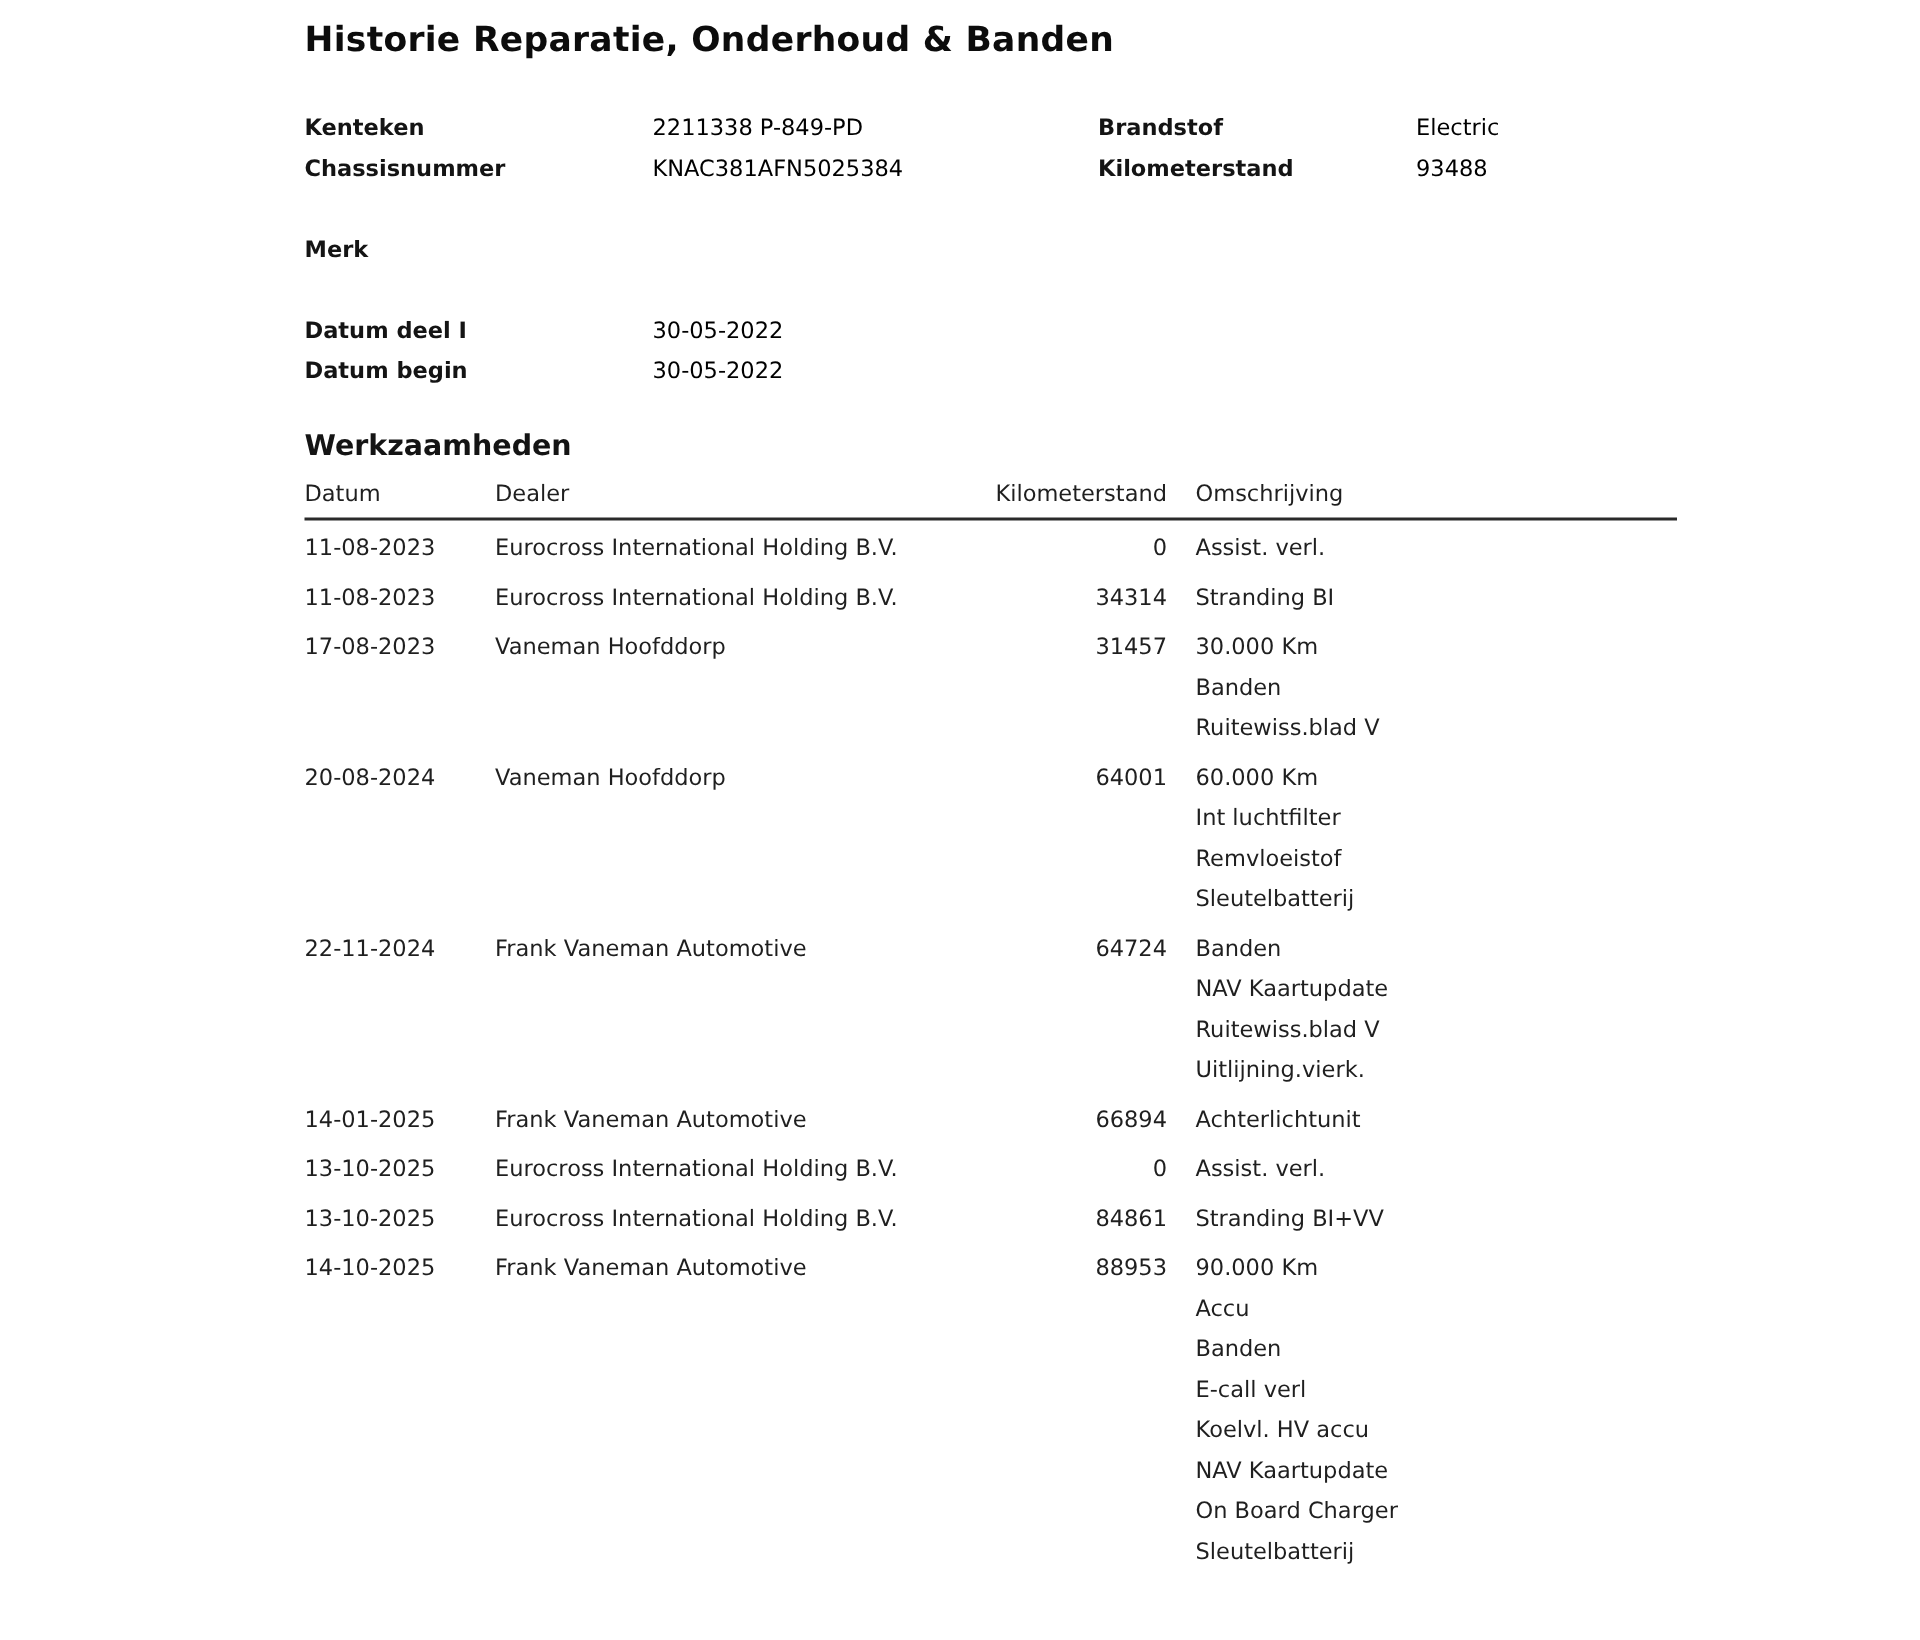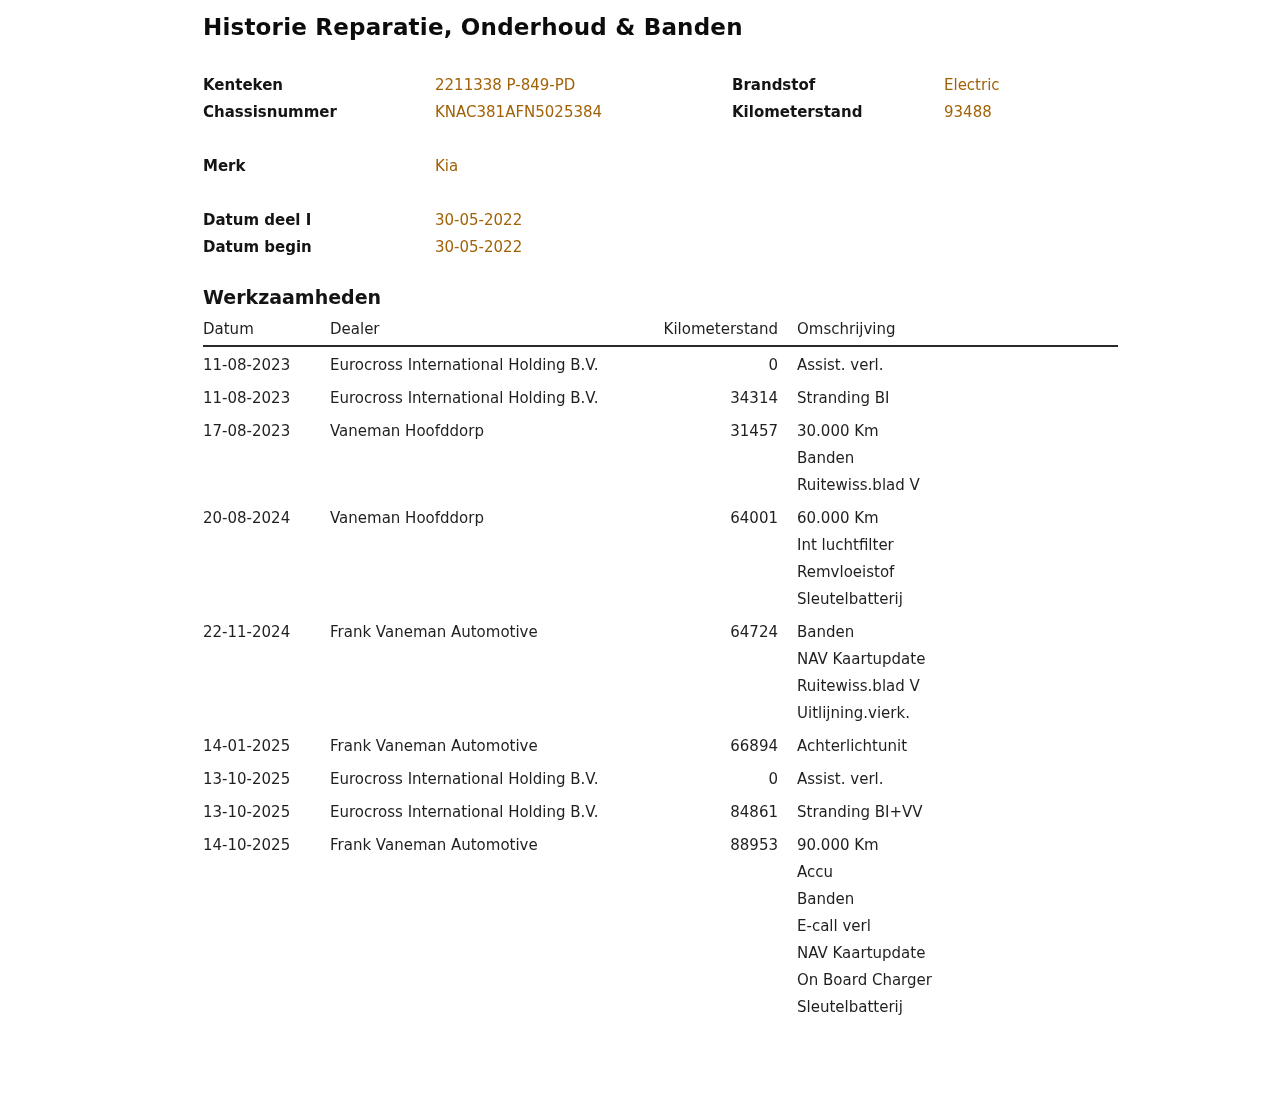--- a/index.html
+++ b/index.html
@@ -23,21 +23,21 @@
   }
 
   .info-group { margin-bottom: 27px; }
   .info-row {
     display: grid;
     grid-template-columns: 200px 265px 180px 1fr;
     line-height: 27px;
     gap: 32px;
   }
   .label { font-weight: bold; color: #141414; }
-  .value { color: #a16207; }
+  .value { color: #000000; }
 
   .section-title {
     font-size: 19px;
     font-weight: bold;
     color: #141414;
     margin-top: 19px;
     margin-bottom: 13px;
     line-height: 19px;
   }
 
@@ -80,21 +80,20 @@
         <div class="info-row">
           <div class="label">Chassisnummer</div>
           <div class="value">KNAC381AFN5025384</div>
           <div class="label">Kilometerstand</div>
           <div class="value">93488</div>
         </div>
       </div>
       <div class="info-group">
         <div class="info-row">
           <div class="label">Merk</div>
-          <div class="value">Kia</div>
           <div class="label"></div>
           <div class="value"></div>
         </div>
       </div>
       <div class="info-group">
         <div class="info-row">
           <div class="label">Datum deel I</div>
           <div class="value">30-05-2022</div>
           <div class="label"></div>
           <div class="value"></div>
@@ -202,20 +201,21 @@
         <div class="trow">
           <div class="td col-datum">14-10-2025</div>
           <div class="td col-dealer">Frank Vaneman Automotive</div>
           <div class="td col-km">88953</div>
           <div class="td col-gap"></div>
           <div class="td col-omsch">
             <div class="omsch-line">90.000 Km</div>
             <div class="omsch-line">Accu</div>
             <div class="omsch-line">Banden</div>
             <div class="omsch-line">E-call verl</div>
+            <div class="omsch-line">Koelvl. HV accu</div>
             <div class="omsch-line">NAV Kaartupdate</div>
             <div class="omsch-line">On Board Charger</div>
             <div class="omsch-line">Sleutelbatterij</div>
           </div>
         </div>
       </div>
   </div>
 
 </div>
 

